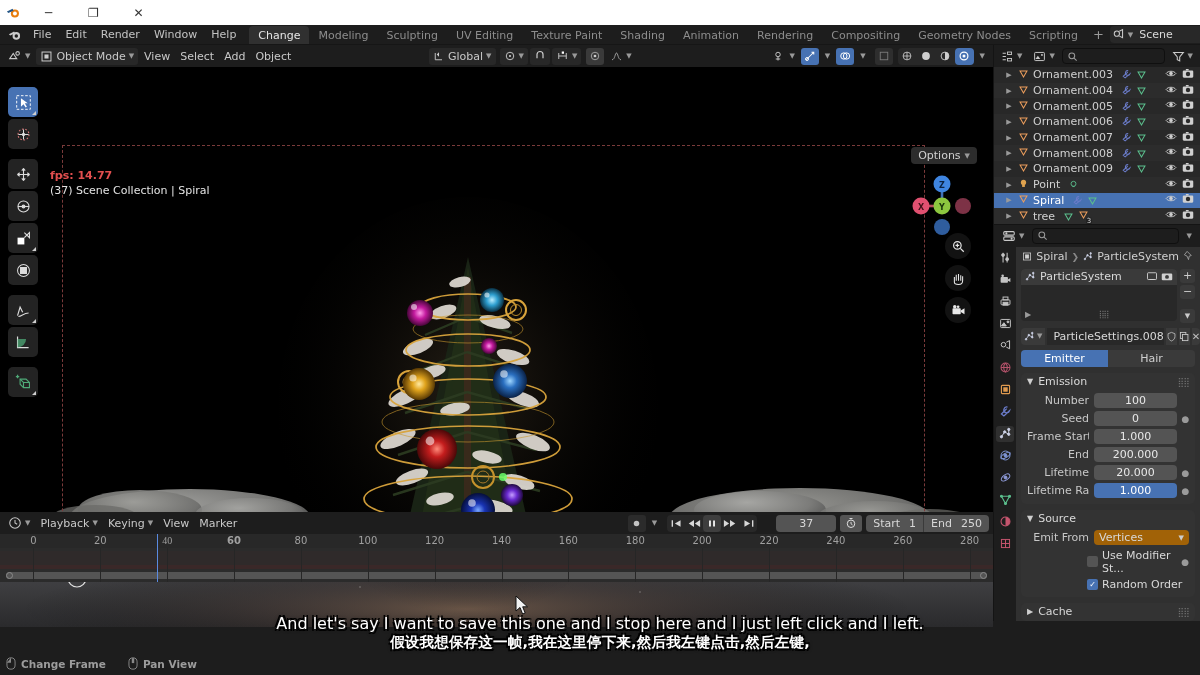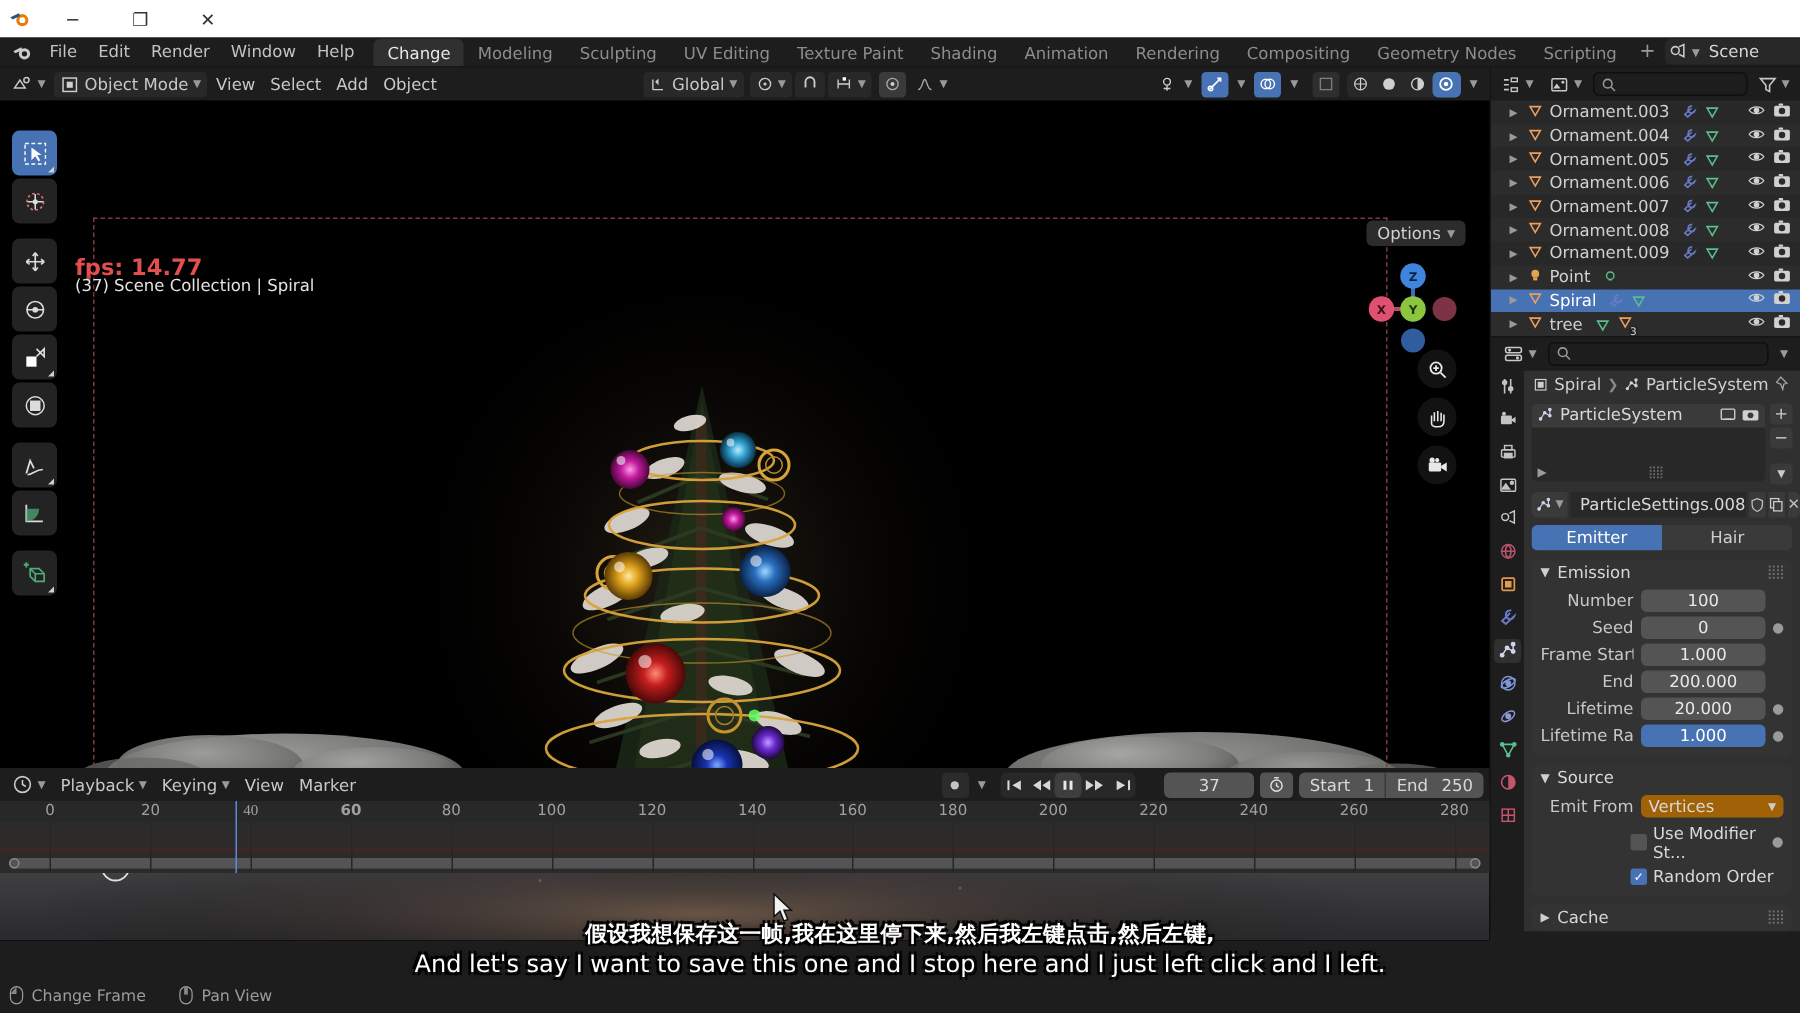--- a/index.html
+++ b/index.html
@@ -46,21 +46,21 @@
   #vp-canvas { position:absolute; inset:0; }
   .dashed-border { position:absolute; left:62px; top:78px; right:68px; bottom:66px; border:1px dashed #7a3a3a; pointer-events:none; }
 
   .toolbar-col { position:absolute; left:8px; top:20px; width:30px; display:flex; flex-direction:column; gap:2px; z-index:6; }
   .tool { width:30px; height:30px; background:#232323; border-radius:5px; display:flex; align-items:center; justify-content:center; position:relative; }
   .tool.active { background:#4772b3; }
   .tool .corner { position:absolute; right:2px; bottom:2px; width:0; height:0; border-left:4px solid transparent; border-bottom:4px solid #cfcfcf; }
   .toolgap { height:6px; }
 
   .vp-text { position:absolute; z-index:6; font-size:11px; text-shadow:0 0 3px #000; white-space:nowrap; }
-  #fpsText { left:50px; top:102px; color:#e14f4f; font-weight:bold; font-size:15px; }
+  #fpsText { left:50px; top:102px; color:#e14f4f; font-weight:bold; font-size:11px; }
   #collText { left:50px; top:117px; color:#e3e3e3; }
 
   #optionsBtn { position:absolute; right:16px; top:80px; z-index:6; background:#2c2c2c; border-radius:4px; height:17px; display:flex; align-items:center; padding:0 7px; gap:4px; font-size:11px; color:#d0d0d0; }
 
   #navgizmo { position:absolute; right:20px; top:95px; width:62px; height:80px; z-index:6; }
   .nav-side { position:absolute; right:22px; top:166px; display:flex; flex-direction:column; gap:6px; z-index:6; }
   .nav-side .nb { width:26px; height:26px; border-radius:50%; background:rgba(24,24,24,.75); display:flex; align-items:center; justify-content:center; }
 
   #mouseHint { position:absolute; left:66px; top:477px; z-index:6; }
   #mouseHint .lbl { font-size:10.5px; color:#e6e6e6; text-shadow:0 0 3px #000; margin-bottom:3px; }
@@ -138,21 +138,21 @@
   .tick { position:absolute; top:1px; font-size:10px; color:#a0a0a0; transform:translateX(-50%); }
   #tl-track { height:34px; background:#2b2b2b; position:relative; overflow:hidden; }
   .tl-grid { position:absolute; top:0; bottom:0; width:1px; background:#262626; }
   .tl-band { position:absolute; left:0; right:0; }
   #playhead { position:absolute; top:0; bottom:0; width:1px; background:#5a8ae0; z-index:4; }
   .tl-scroll { position:absolute; left:6px; right:6px; bottom:3px; height:7px; background:#3a3a3a; border-radius:4px; }
   .tl-scroll .knob { position:absolute; left:0; right:0; top:0; bottom:0; border-radius:4px; background:#545454; }
   .tl-scroll .end { position:absolute; width:7px; height:7px; border-radius:50%; border:1px solid #8a8a8a; top:0; }
 
   
-  #statusbar { position:absolute; left:0; bottom:0; width:1200px; height:23px; background:#1d1d1d; display:flex; align-items:center; padding:0 6px; font-size:10.5px; color:#9c9c9c; z-index:9; }
+  #statusbar { position:absolute; left:0; bottom:0; width:1200px; height:23px; background:#1d1d1d; display:flex; align-items:center; padding:0 6px; font-size:10.5px; color:#9c9c9c; z-index:9;font-weight:bold; }
   .kbhint { display:flex; align-items:center; gap:5px; margin-right:22px; }
   .status-right { margin-left:auto; white-space:nowrap; color:#a8a8a8; }
 
   
   #subs { position:absolute; left:0; bottom:23px; width:1200px; z-index:20; text-align:center; pointer-events:none; }
   #sub-cn { font-size:14.5px; color:#fff; font-weight:bold; letter-spacing:.2px;
             text-shadow:-1.6px -1.6px 0 #000,1.6px -1.6px 0 #000,-1.6px 1.6px 0 #000,1.6px 1.6px 0 #000,0 0 4px #000; }
   #sub-en { font-size:16px; color:#fff; margin-top:1px;
             text-shadow:-1.8px -1.8px 0 #000,1.8px -1.8px 0 #000,-1.8px 1.8px 0 #000,1.8px 1.8px 0 #000,0 0 4px #000; }
 
@@ -1363,19 +1363,19 @@
   <div class="kbhint">
     <svg width="10" height="13" viewBox="0 0 12 16">
       <rect x="1" y="1" width="10" height="14" rx="5" fill="none" stroke="#9c9c9c" stroke-width="1"></rect>
       <rect x="4.5" y="1.5" width="3" height="6" fill="#9c9c9c" opacity="0.85"></rect>
     </svg>
     <span>Pan View</span>
   </div>
 </div>
 
 <div id="subs">
+  <div id="sub-en">And let's say I want to save this one and I stop here and I just left click and I left.</div>
   <div id="sub-cn">假设我想保存这一帧,我在这里停下来,然后我左键点击,然后左键,</div>
-  <div id="sub-en">And let's say I want to save this one and I stop here and I just left click and I left.</div>
 </div>
 
 <svg id="cursor" width="16" height="22" viewBox="0 0 16 22">
   <path d="M1 1 L1 16 L5 12.5 L7.6 19 L10.2 18 L7.7 11.8 L12.5 11.8 Z" fill="#f2f2f2" stroke="#111" stroke-width="1"></path>
 </svg>
 
 </body></html>

